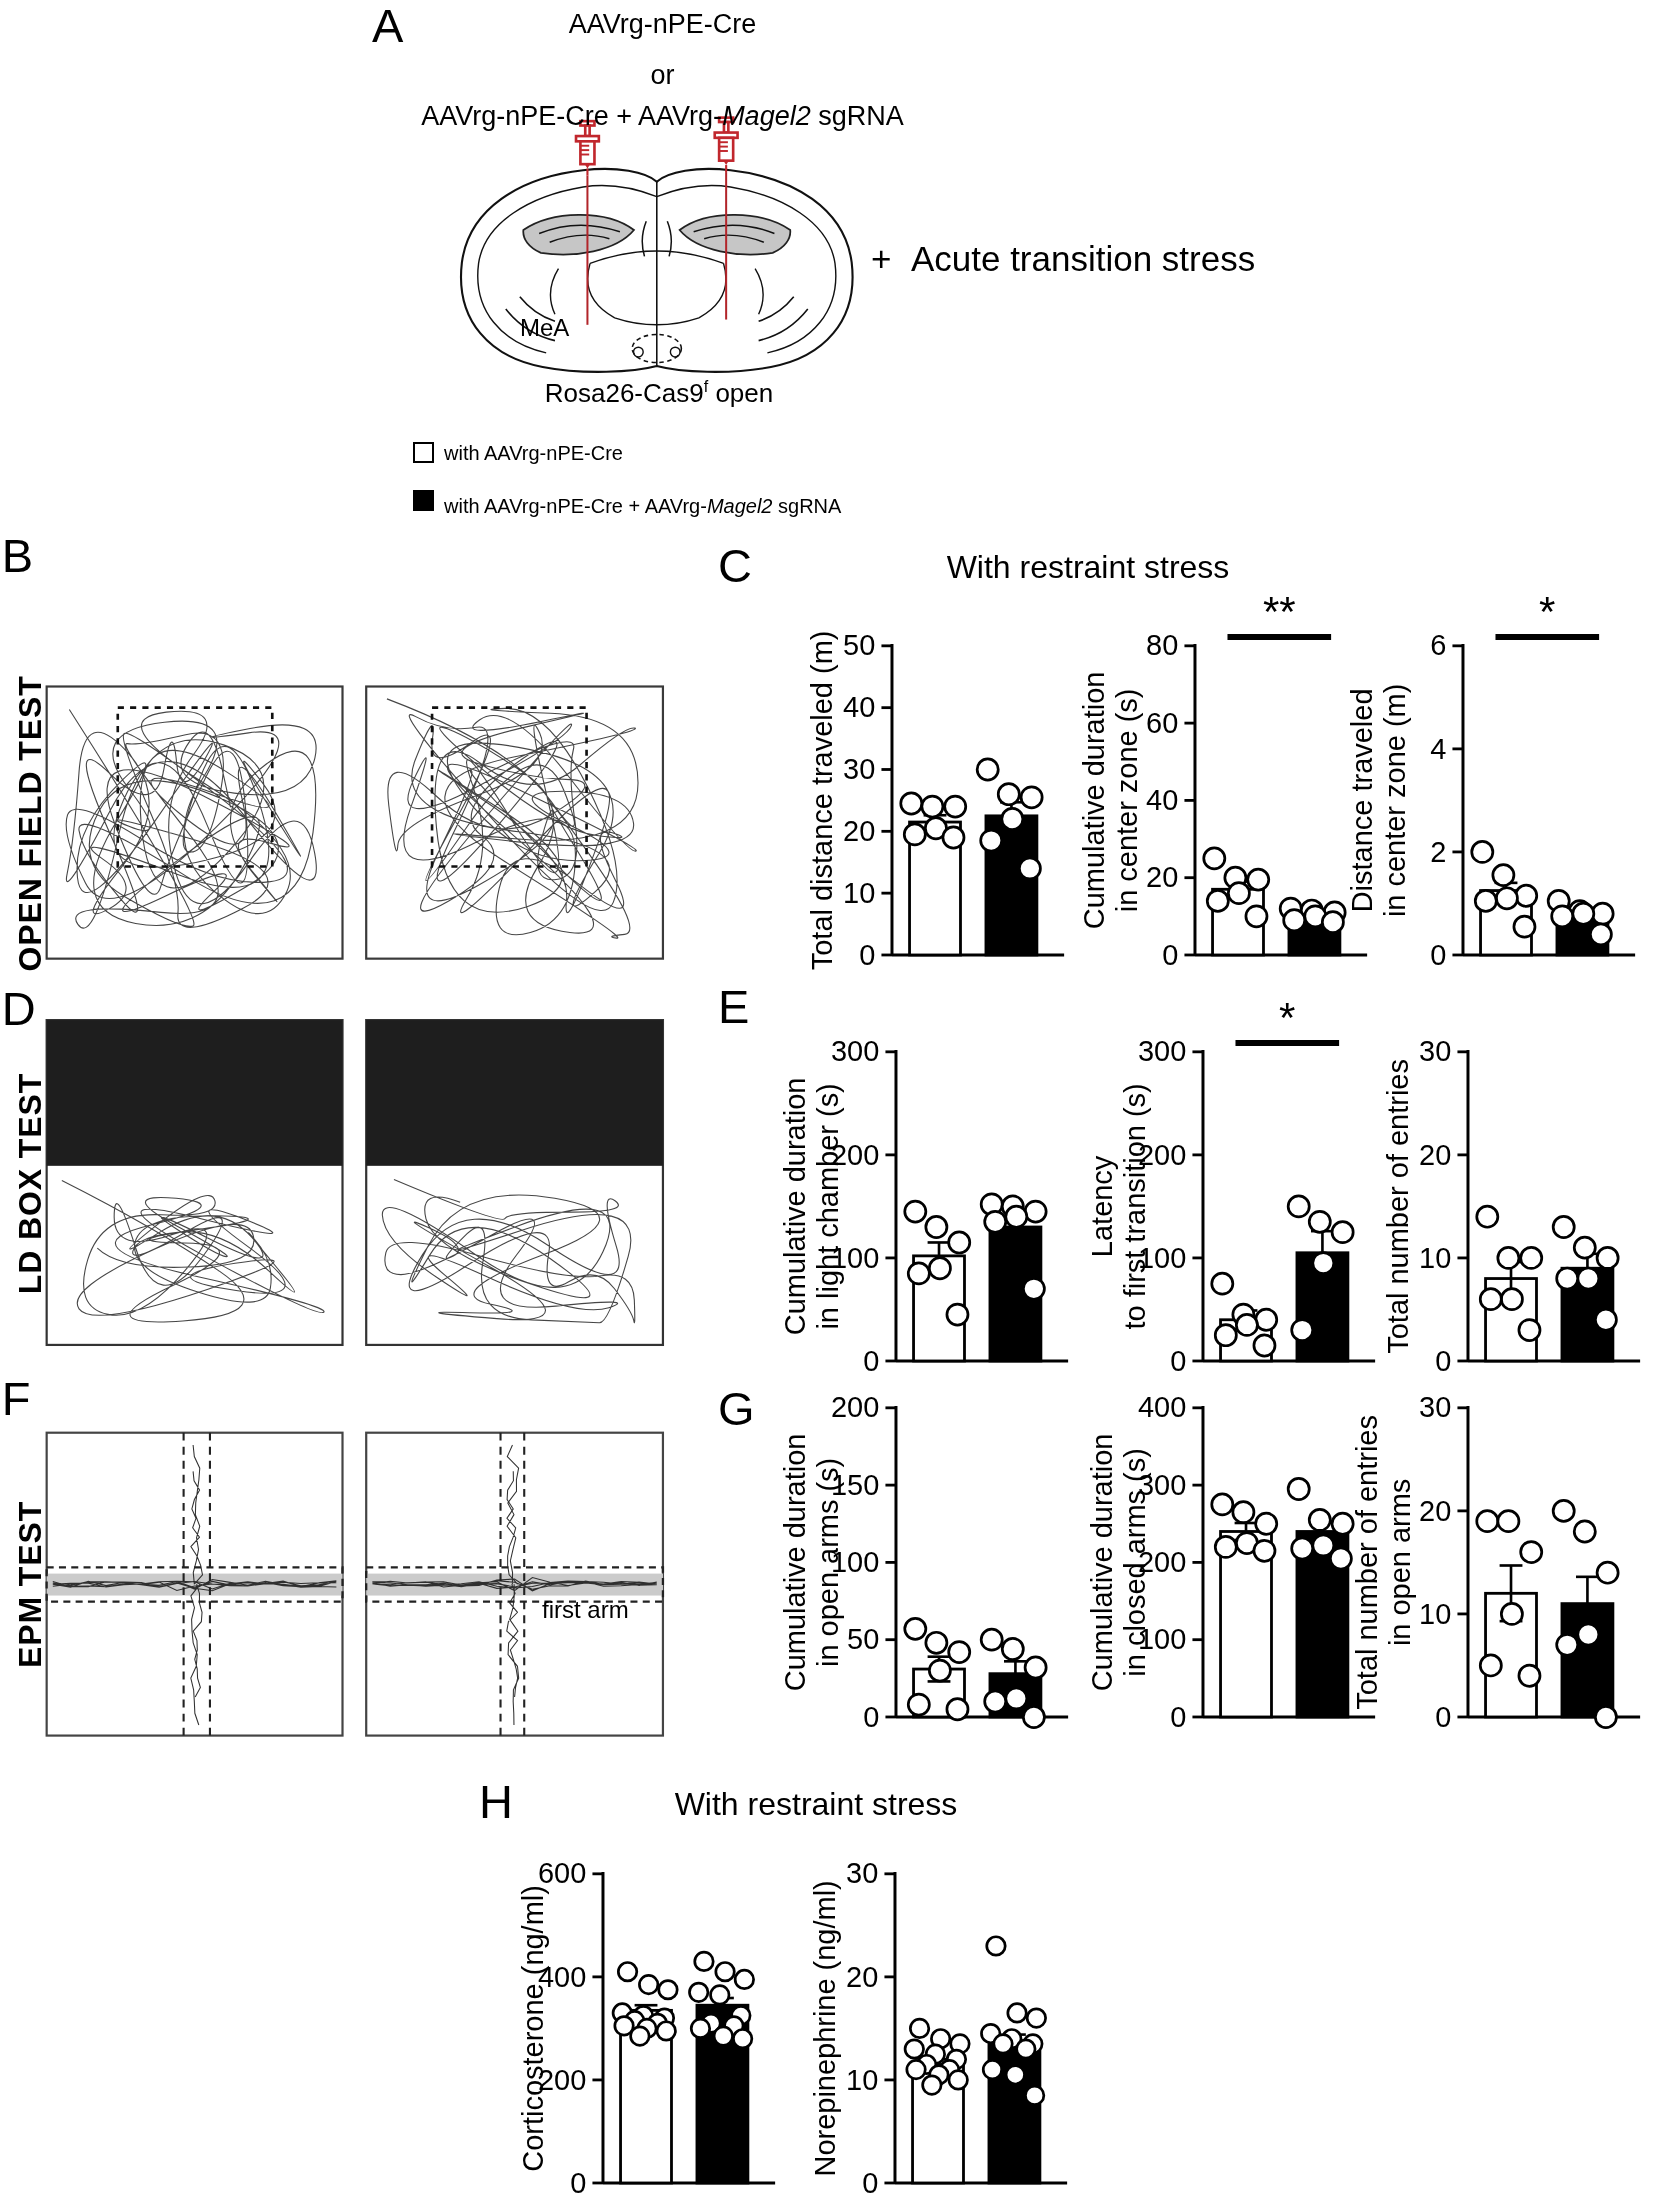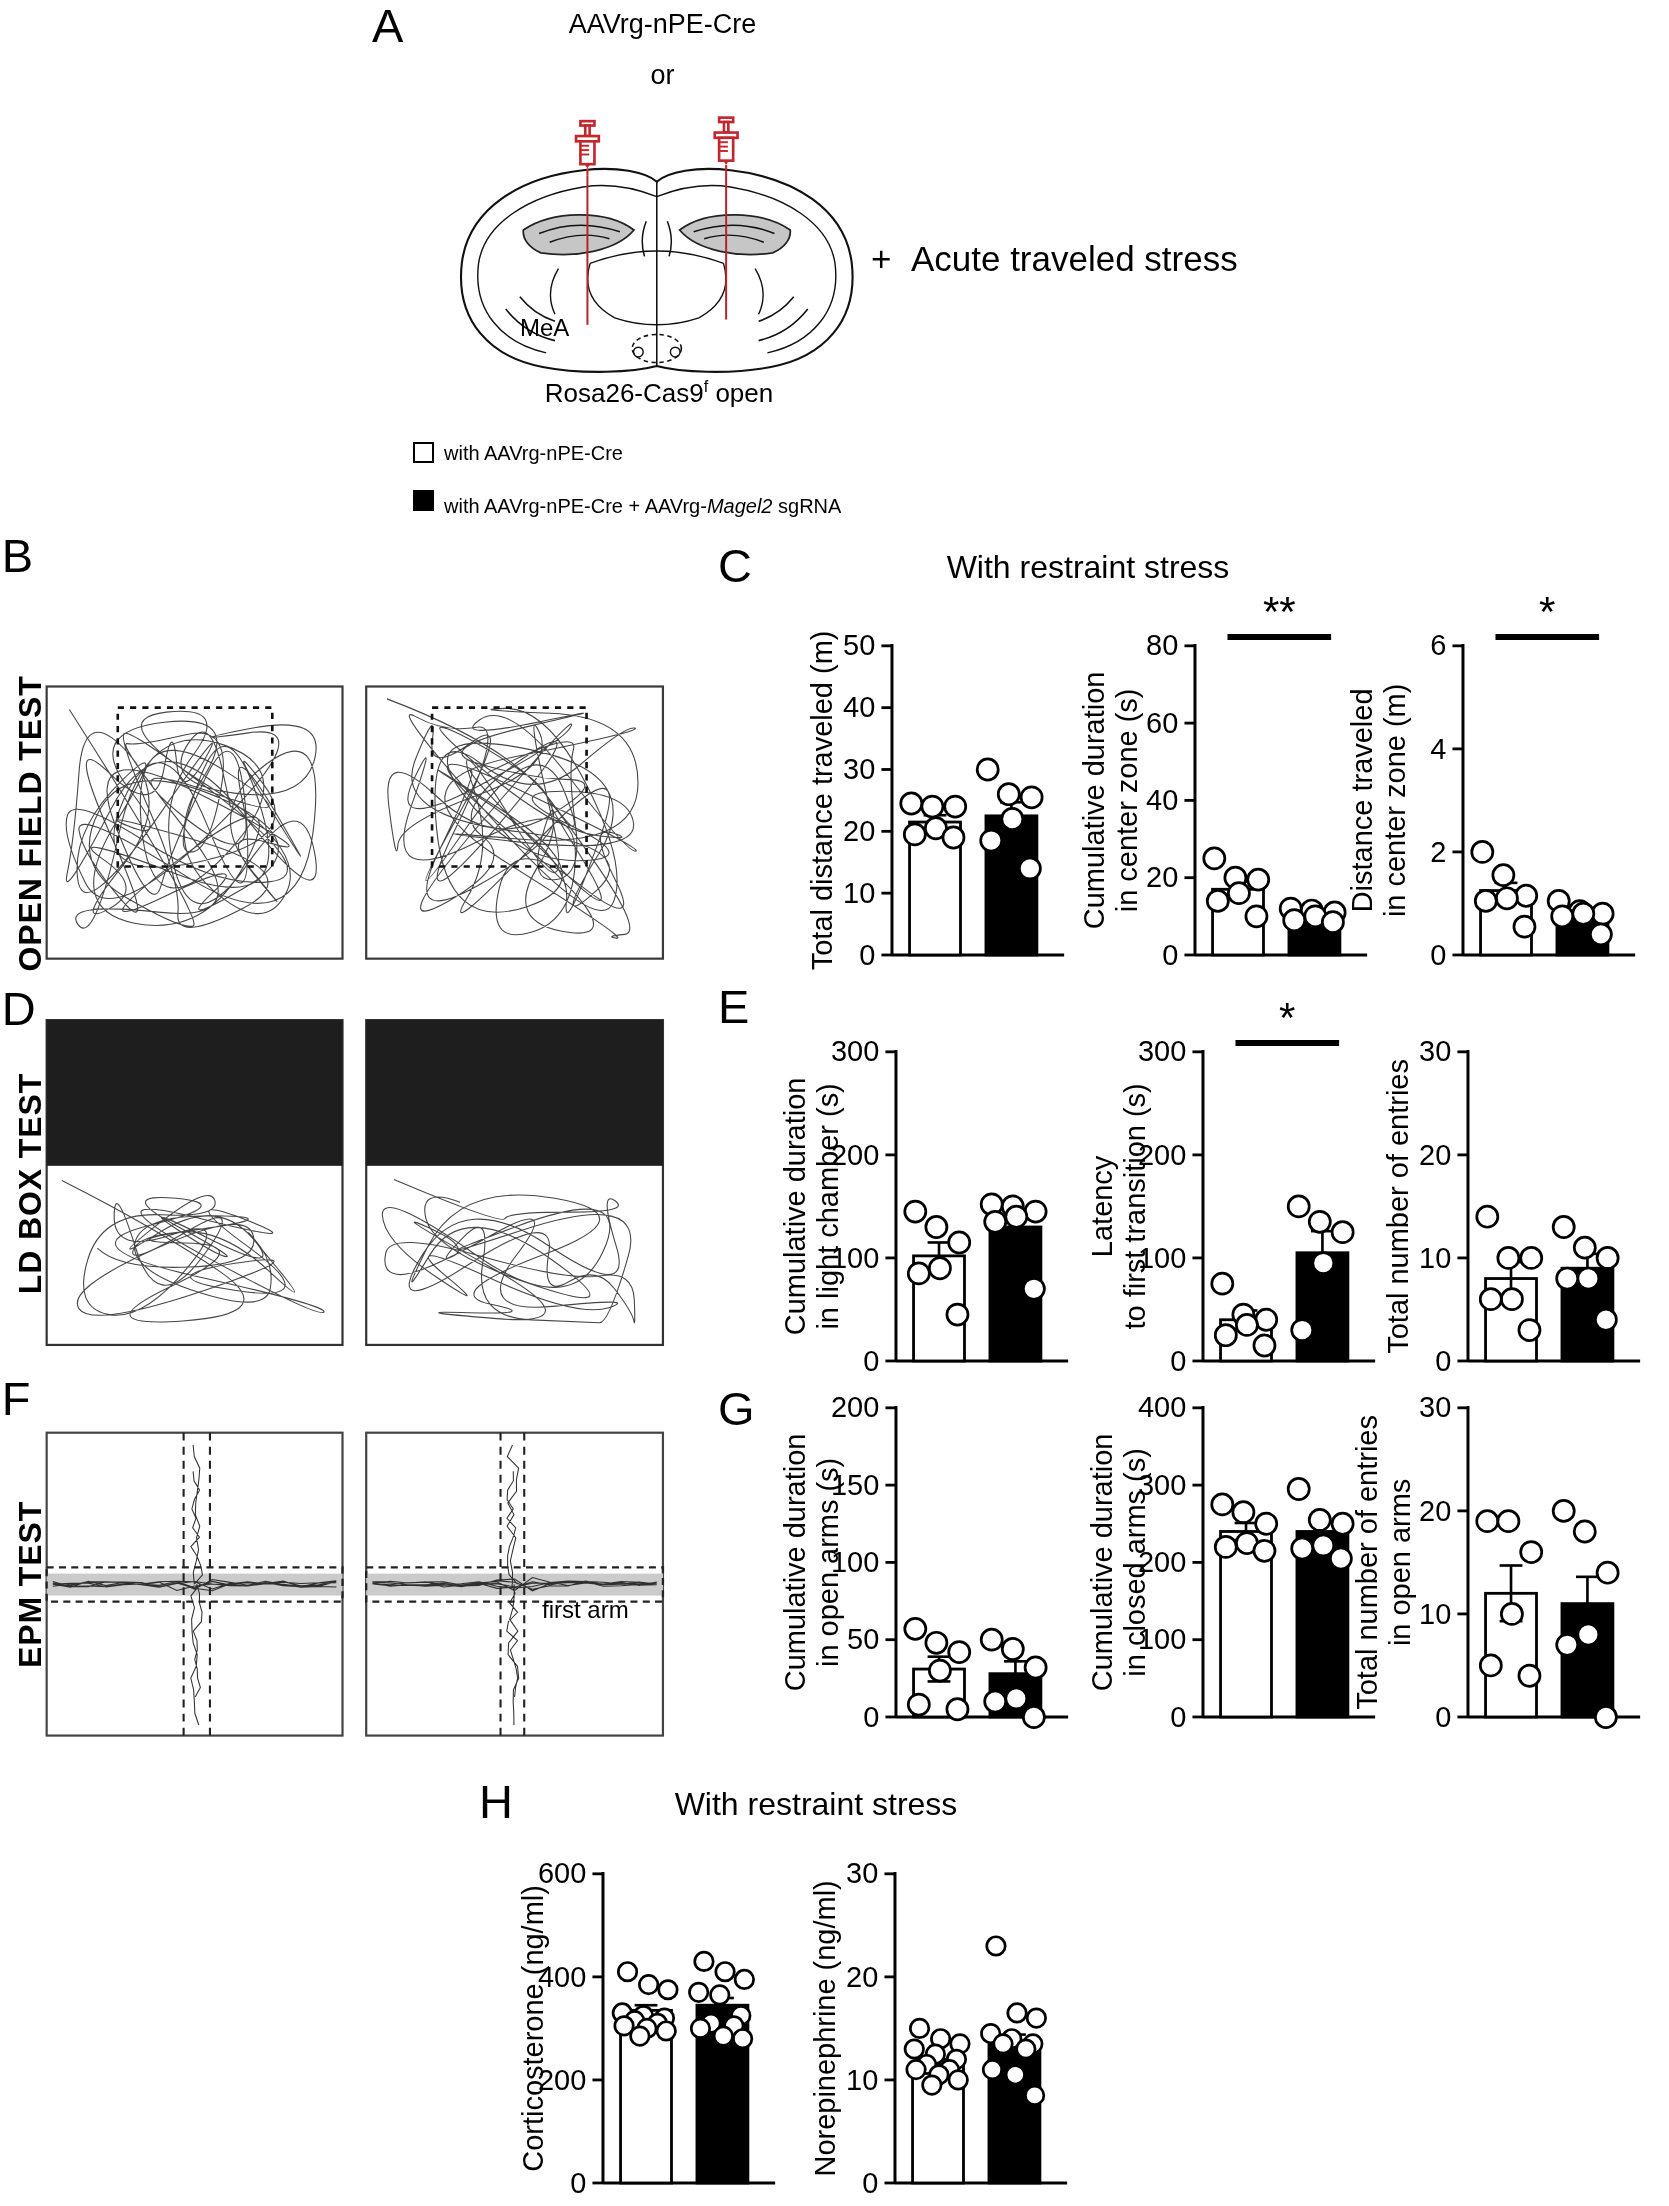--- a/index.html
+++ b/index.html
@@ -111,24 +111,25 @@
   <div class="pl" style="left:718px;top:542px">C</div>
   <div class="pl" style="left:1.8px;top:985px">D</div>
   <div class="pl" style="left:718px;top:983px">E</div>
   <div class="pl" style="left:1.8px;top:1375px">F</div>
   <div class="pl" style="left:718px;top:1385px">G</div>
   <div class="pl" style="left:479px;top:1778px">H</div>
 
   <div class="abs" style="left:377px;top:10.5px;width:571px;text-align:center;font-size:27px;line-height:1">
     <div style="margin-bottom:24px">AAVrg-nPE-Cre</div>
     <div style="margin-bottom:14px">or</div>
+    <div><span>AAVrg-nPE-Cre + AAVrg-</span><span class="it">Magel2</span><span> sgRNA</span></div>
   </div>
 
   <div class="abs" style="left:871px;top:239px;font-size:35px;white-space:nowrap">
-    <span>+</span>&nbsp;&nbsp;<span>Acute traveled stress</span>
+    <span>+</span>&nbsp;&nbsp;<span>Acute transition stress</span>
   </div>
 
   <div class="note" style="left:520px;top:316px">MeA</div>
 
   <div class="abs" style="left:492px;top:377px;width:334px;text-align:center;font-size:26px">
     <span>Rosa26-Cas9</span><span class="sup">f</span><span> open</span>
   </div>
 
   <div class="legend-sq" style="left:413px;top:442px;background:#fff"></div>
   <div class="legend-txt" style="left:444px;top:439px">with AAVrg-nPE-Cre</div>

